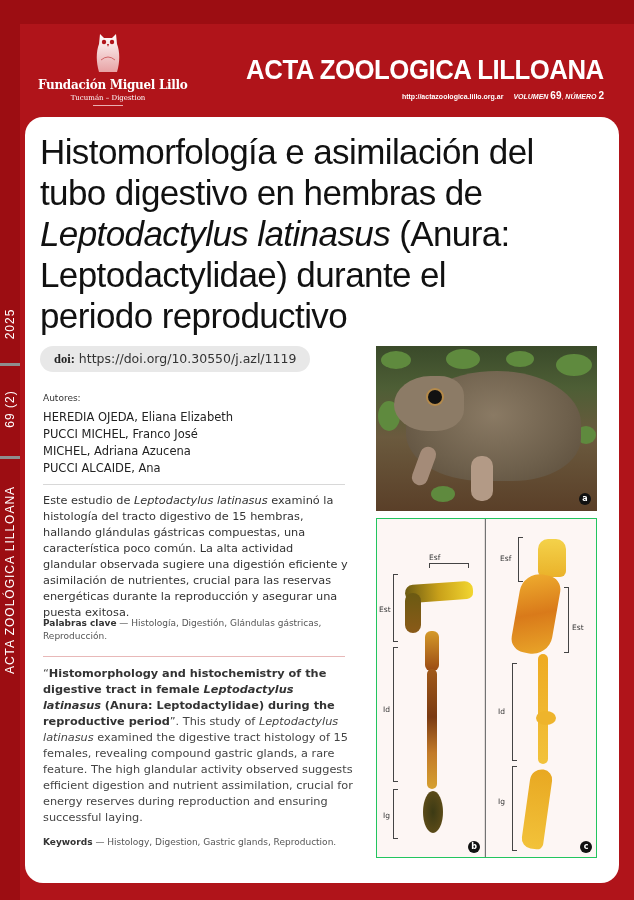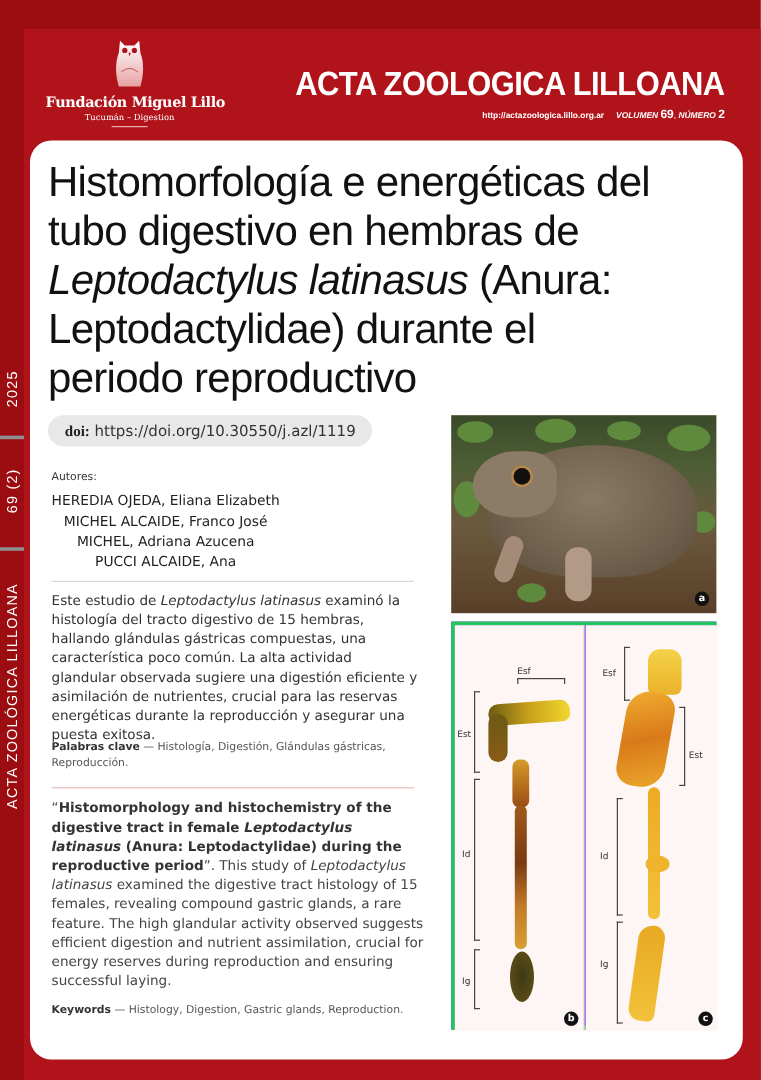--- a/index.html
+++ b/index.html
@@ -27,21 +27,21 @@
 
     .card { position: absolute; left: 25px; top: 117px; width: 594px; height: 766px; background: #fff; border-radius: 18px; }
 
     .title { position: absolute; left: 15px; top: 14px; width: 570px; font-family: "Liberation Sans", sans-serif; font-size: 35px; line-height: 41px; color: #111; letter-spacing: -0.6px; }
     .title i { font-style: italic; }
 
     .doi { position: absolute; left: 15px; top: 229px; height: 26px; padding: 0 14px; background: #e8e8e8; border-radius: 13px; font-size: 12.5px; line-height: 26px; color: #333; white-space: nowrap; }
     .doi b { font-weight: bold; color: #222; font-family: Liberation Serif, serif; }
 
     .authors-label { position: absolute; left: 18px; top: 276px; font-size: 9px; color: #333; }
-    .authors { position: absolute; left: 18px; top: 292px; font-size: 11.5px; line-height: 17px; color: #222; text-align: center; }
+    .authors { position: absolute; left: 18px; top: 292px; font-size: 11.5px; line-height: 17px; color: #222; }
 
     .hr { position: absolute; left: 18px; width: 302px; height: 1px; background: #d8d8d8; }
     .hr.red { background: #e8b8b8; }
 
     .abstract-es { position: absolute; left: 18px; top: 376px; width: 305px; font-size: 11.3px; line-height: 16px; color: #333; }
     .abstract-es i { font-style: italic; }
     .kw-es { position: absolute; left: 18px; top: 500px; width: 305px; font-size: 9px; line-height: 13px; color: #555; }
     .kw-es b, .kw-en b { color: #333; }
 
     .abstract-en { position: absolute; left: 18px; top: 549px; width: 310px; font-size: 11.3px; line-height: 16px; color: #444; }
@@ -49,21 +49,21 @@
     .kw-en { position: absolute; left: 18px; top: 720px; width: 320px; font-size: 9px; color: #555; white-space: nowrap; }
 
     .photo-a { position: absolute; left: 351px; top: 229px; width: 221px; height: 165px; overflow: hidden; background: linear-gradient(180deg, #3a4a2a 0%, #4d5e35 25%, #6b5a3e 55%, #5a3f28 100%); }
     .frog-body { position: absolute; left: 30px; top: 25px; width: 175px; height: 110px; border-radius: 60% 55% 45% 50%; background: radial-gradient(ellipse at 50% 40%, #8a7a64 0%, #6e604c 60%, #5a4c3a 100%); }
     .frog-head { position: absolute; left: 18px; top: 30px; width: 70px; height: 55px; border-radius: 60% 40% 45% 55%; background: #8c7b66; }
     .frog-eye { position: absolute; left: 52px; top: 44px; width: 14px; height: 14px; border-radius: 50%; background: #111; box-shadow: 0 0 0 2px #b58a4a; }
     .frog-leg { position: absolute; left: 95px; top: 110px; width: 22px; height: 45px; border-radius: 10px; background: #b39a86; }
     .frog-leg2 { position: absolute; left: 40px; top: 100px; width: 16px; height: 40px; border-radius: 8px; background: #a48b78; transform: rotate(20deg); }
     .leaf { position: absolute; border-radius: 50%; background: #5f8a3e; }
 
-    .photo-bc { position: absolute; left: 351px; top: 401px; width: 221px; height: 340px; background: #6d28d9; border: 3px solid #22c55e; }
+    .photo-bc { position: absolute; left: 351px; top: 401px; width: 221px; height: 340px; background: #737373; border: 1px solid #22c55e; }
     .panel { position: absolute; top: 0; height: 338px; background: #fdf6f4; }
     .panel.b { left: 0; width: 108px; border-right: 1px solid #e3dcda; }
     .panel.c { left: 109px; width: 110px; }
     .lbl { position: absolute; font-size: 7.5px; color: #333; }
     .brk { position: absolute; border: 1px solid #444; }
     .brk.l { border-right: none; width: 5px; }
     .brk.r { border-left: none; width: 5px; }
     .brk.t { border-bottom: none; height: 5px; }
     .gut { position: absolute; border-radius: 6px; }
     .badge { position: absolute; width: 12px; height: 12px; border-radius: 50%; background: #111; color: #fff; font-size: 8px; font-weight: bold; line-height: 12px; text-align: center; }
@@ -111,36 +111,36 @@
 <div class="vert" style="top:370px;height:78px;">
     <span>69 (2)</span>
   </div>
 <div class="vert-sep" style="top:456px;"></div>
 <div class="vert" style="top:466px;height:228px;">
     <span>ACTA ZOOLÓGICA LILLOANA</span>
   </div>
 
 <div class="card">
   <div class="title">
-    <span>Histomorfología e energéticas del</span><br>
+    <span>Histomorfología e asimilación del</span><br>
     <span>tubo digestivo en hembras de</span><br>
     <i>Leptodactylus latinasus</i><span> (Anura:</span><br>
     <span>Leptodactylidae) durante el</span><br>
     <span>periodo reproductivo</span>
   </div>
 
   <div class="doi">
     <b>doi:</b>
     <span>https://doi.org/10.30550/j.azl/1119</span>
   </div>
 
   <div class="authors-label">Autores:</div>
   <div class="authors">
     <div>HEREDIA OJEDA, Eliana Elizabeth</div>
-    <div>MICHEL ALCAIDE, Franco José</div>
+    <div>PUCCI MICHEL, Franco José</div>
     <div>MICHEL, Adriana Azucena</div>
     <div>PUCCI ALCAIDE, Ana</div>
   </div>
 
   <div class="hr" style="top:367px;"></div>
 
   <div class="abstract-es">
     <span>Este estudio de </span><i>Leptodactylus latinasus</i><span> examinó la histología del tracto digestivo de 15 hembras, hallando glándulas gástricas compuestas, una característica poco común. La alta actividad glandular observada sugiere una digestión eficiente y asimilación de nutrientes, crucial para las reservas energéticas durante la reproducción y asegurar una puesta exitosa.</span>
   </div>
 

